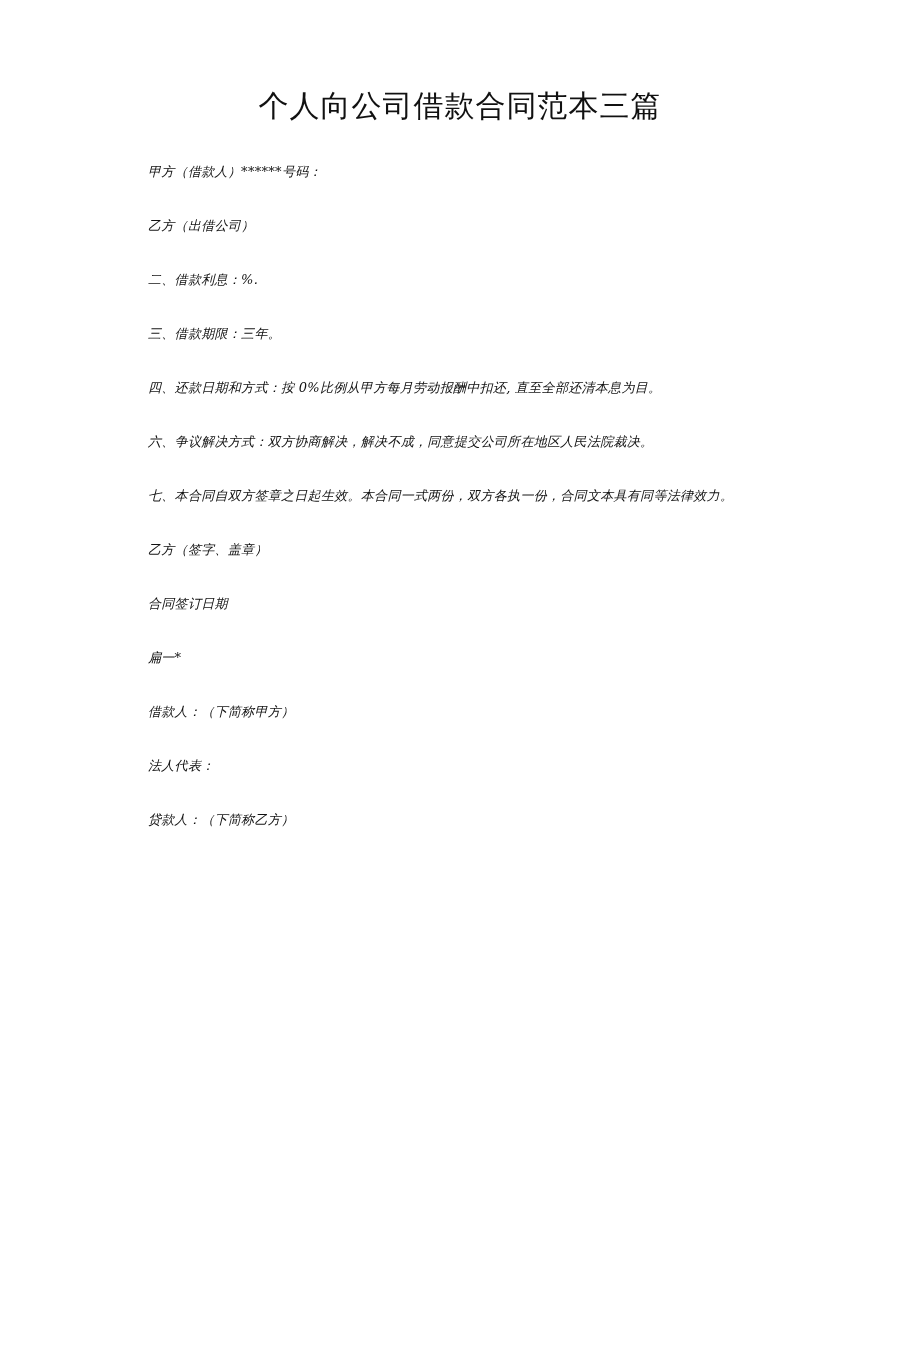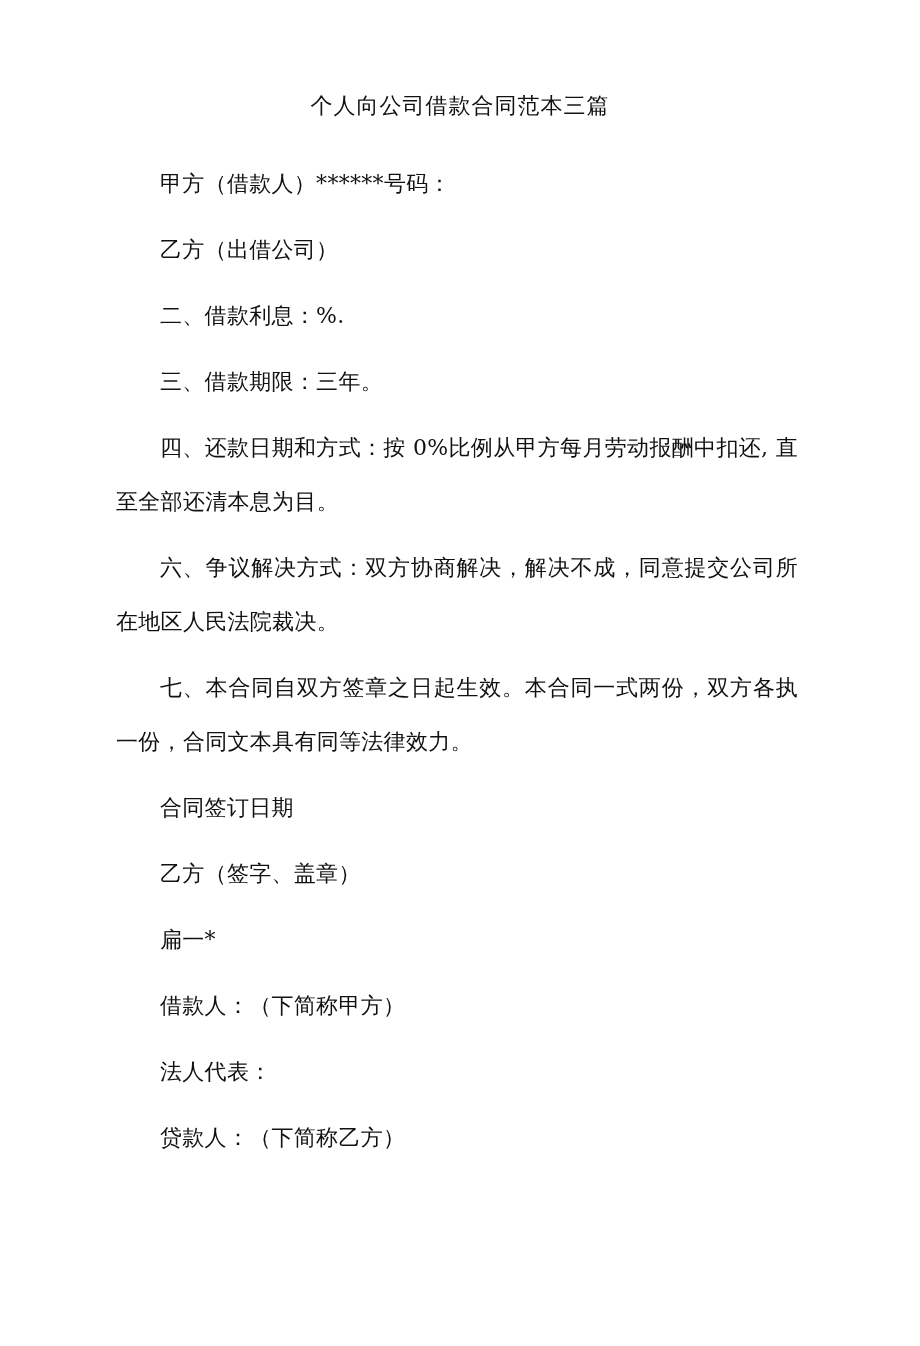--- a/index.html
+++ b/index.html
@@ -20,55 +20,56 @@
       left: 0; top: 0;
       width: 920px;
       height: 1346px;
     }
     .title {
       position: absolute;
       top: 84px;
       left: 0;
       width: 920px;
       text-align: center;
-      font-size: 22px;
+      font-size: 30px;
       line-height: 44px;
       letter-spacing: 1px;
       margin: 0;
       font-weight: normal;
     }
     .body {
       position: absolute;
       top: 145px;
       left: 104px;
       width: 706px;
     }
     .p {
-      margin: 12px;
-      font-size: 22px;
+      margin: 0;
+      font-size: 13px;
       line-height: 54px;
       text-align: justify;
       text-indent: 44px;
       letter-spacing: 0.3px;
+      font-style: italic;
     }
   </style>
 </head>
 <body>
 
 <div class="page">
   <h1 class="title">个人向公司借款合同范本三篇</h1>
 
   <div class="body">
     <p class="p">甲方（借款人）******号码：</p>
     <p class="p">乙方（出借公司）</p>
     <p class="p">二、借款利息：%.</p>
     <p class="p">三、借款期限：三年。</p>
     <p class="p">四、还款日期和方式：按 0%比例从甲方每月劳动报酬中扣还, 直至全部还清本息为目。</p>
     <p class="p">六、争议解决方式：双方协商解决，解决不成，同意提交公司所在地区人民法院裁决。</p>
     <p class="p">七、本合同自双方签章之日起生效。本合同一式两份，双方各执一份，合同文本具有同等法律效力。</p>
+    <p class="p">乙方（签字、盖章）</p>
     <p class="p">合同签订日期</p>
-    <p class="p">乙方（签字、盖章）</p>
     <p class="p">扁一*</p>
     <p class="p">借款人：（下简称甲方）</p>
     <p class="p">法人代表：</p>
     <p class="p">贷款人：（下简称乙方）</p>
   </div>
 </div>
 
 </body></html>

